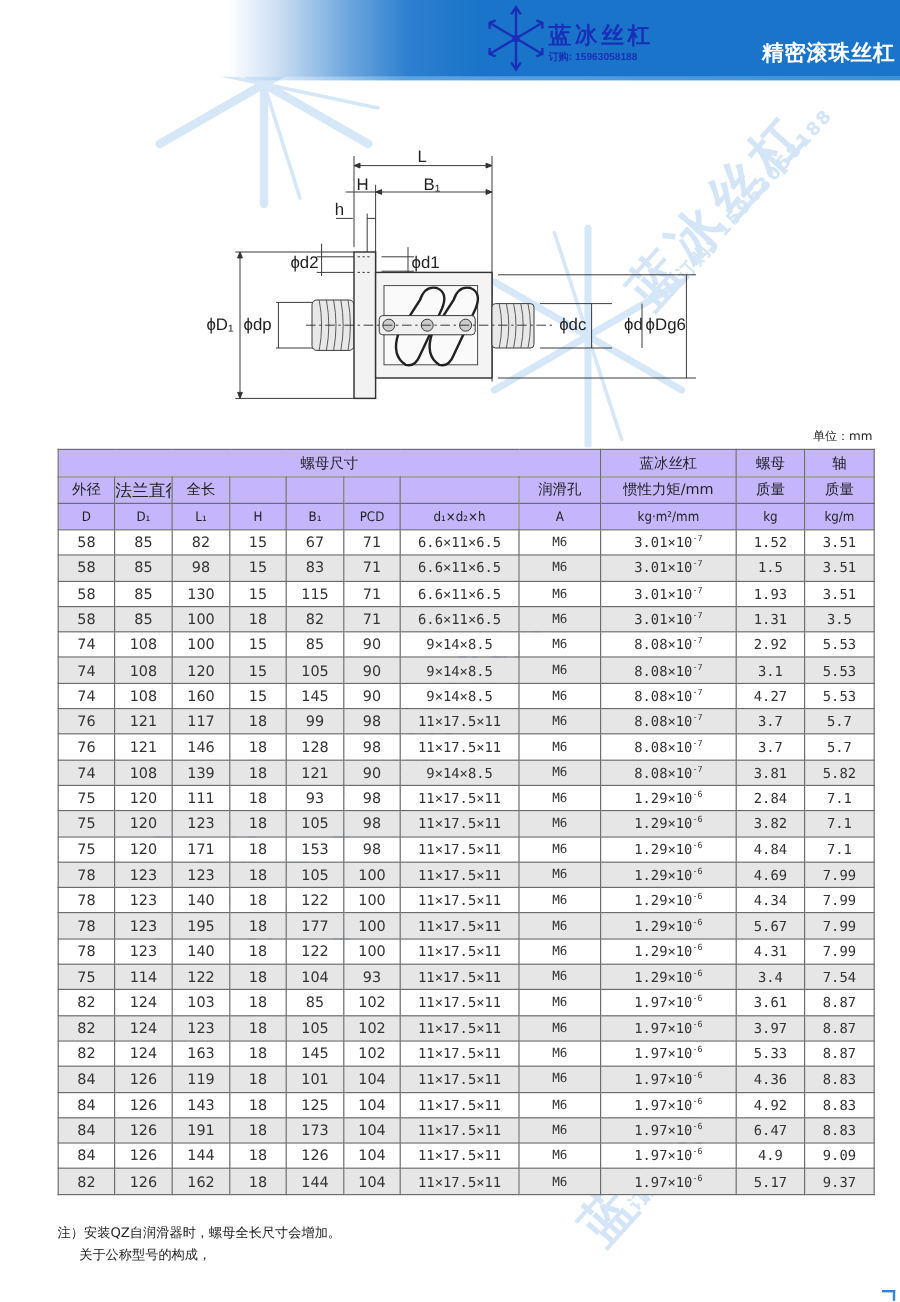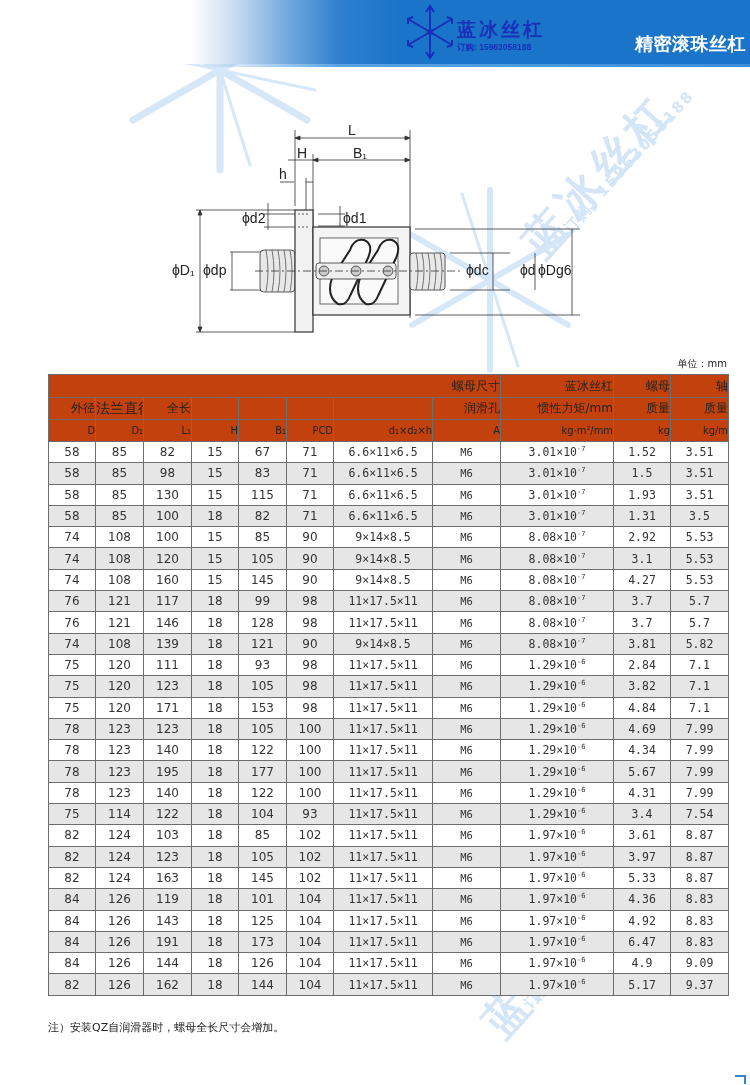--- a/index.html
+++ b/index.html
@@ -54,22 +54,22 @@
     width: 680px;
     font-size: 11.5px;
     font-family: "DejaVu Sans", sans-serif;
   }
   table.spec th, table.spec td {
     border: 1.2px solid #6d6d6d;
     text-align: center; vertical-align: middle; padding: 0;
     overflow: hidden; white-space: nowrap;
   }
   table.spec th {
-    background: #c2410c; font-weight: normal; color: #222;
-    height: 21px; font-size: 12px; text-align: right;
+    background: #c4b5fd; font-weight: normal; color: #222;
+    height: 21px; font-size: 12px;
   }
   table.spec thead tr:first-child th { height: 22px; }
   table.spec th.sym { font-family: "DejaVu Sans Condensed", "DejaVu Sans", sans-serif; font-size: 11px; }
   table.spec td { height: 20.3px; color: #333; font-size: 12px; background: #ffffff; }
   table.spec tbody tr:nth-child(even) td { background: #e6e6e6; }
   table.spec td.mono { font-family: "DejaVu Sans Mono", monospace; font-size: 11.5px; }
   table.spec td.lub { font-size: 10.5px; font-family: "DejaVu Sans Mono", monospace; margin-top: 46px; }
   sup { font-size: 7px; vertical-align: 5px; line-height: 0; }
   
   .notes { position: absolute; left: 48px; top: 1019px; font-size: 11px; line-height: 18px; color: #222; }
@@ -612,14 +612,15 @@
         <td class="lub">M6</td>
         <td class="mono"><span>1.97×10</span><sup>-6</sup></td>
         <td class="mono">5.17</td>
         <td class="mono">9.37</td>
       </tr>
     </tbody>
 </table>
 
 <div class="notes">
   <div>注）安装QZ自润滑器时，螺母全长尺寸会增加。</div>
+  <div class="n2">关于公称型号的构成，</div>
 </div>
 <div class="corner"></div>
 
 </body></html>

